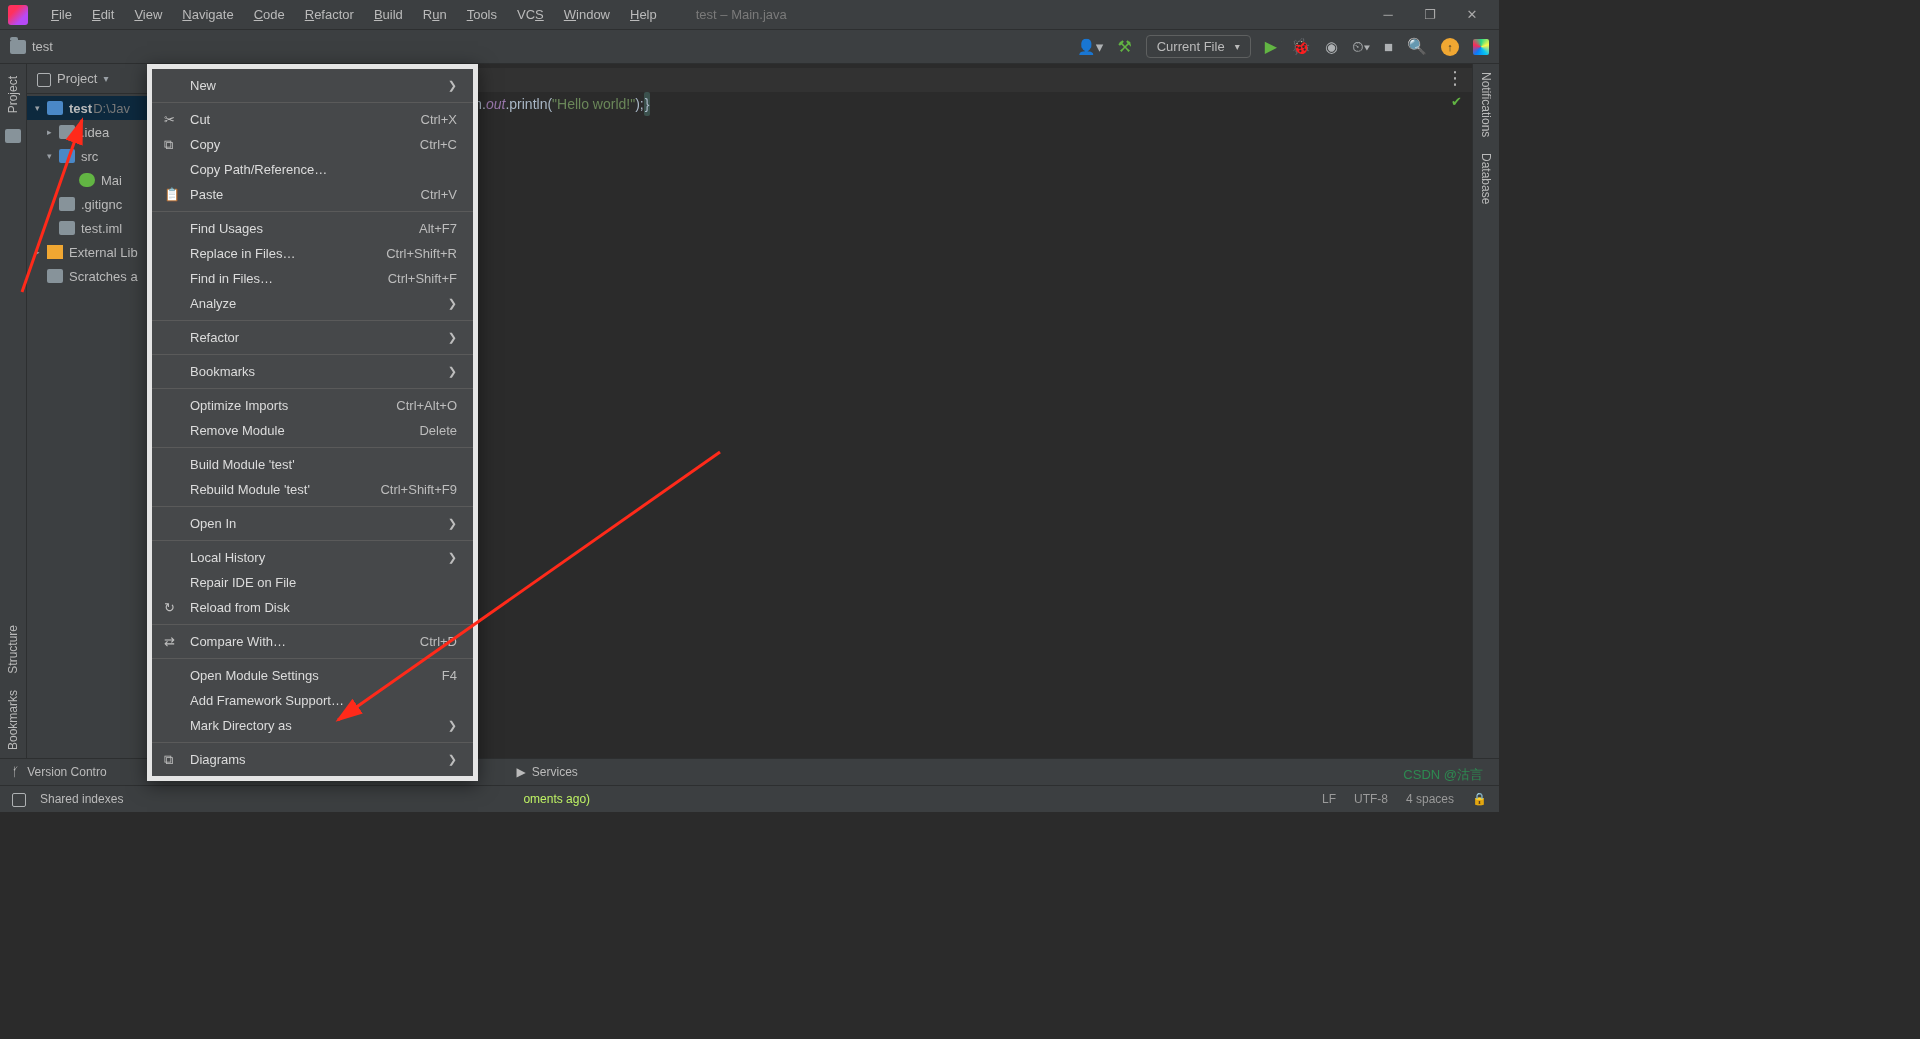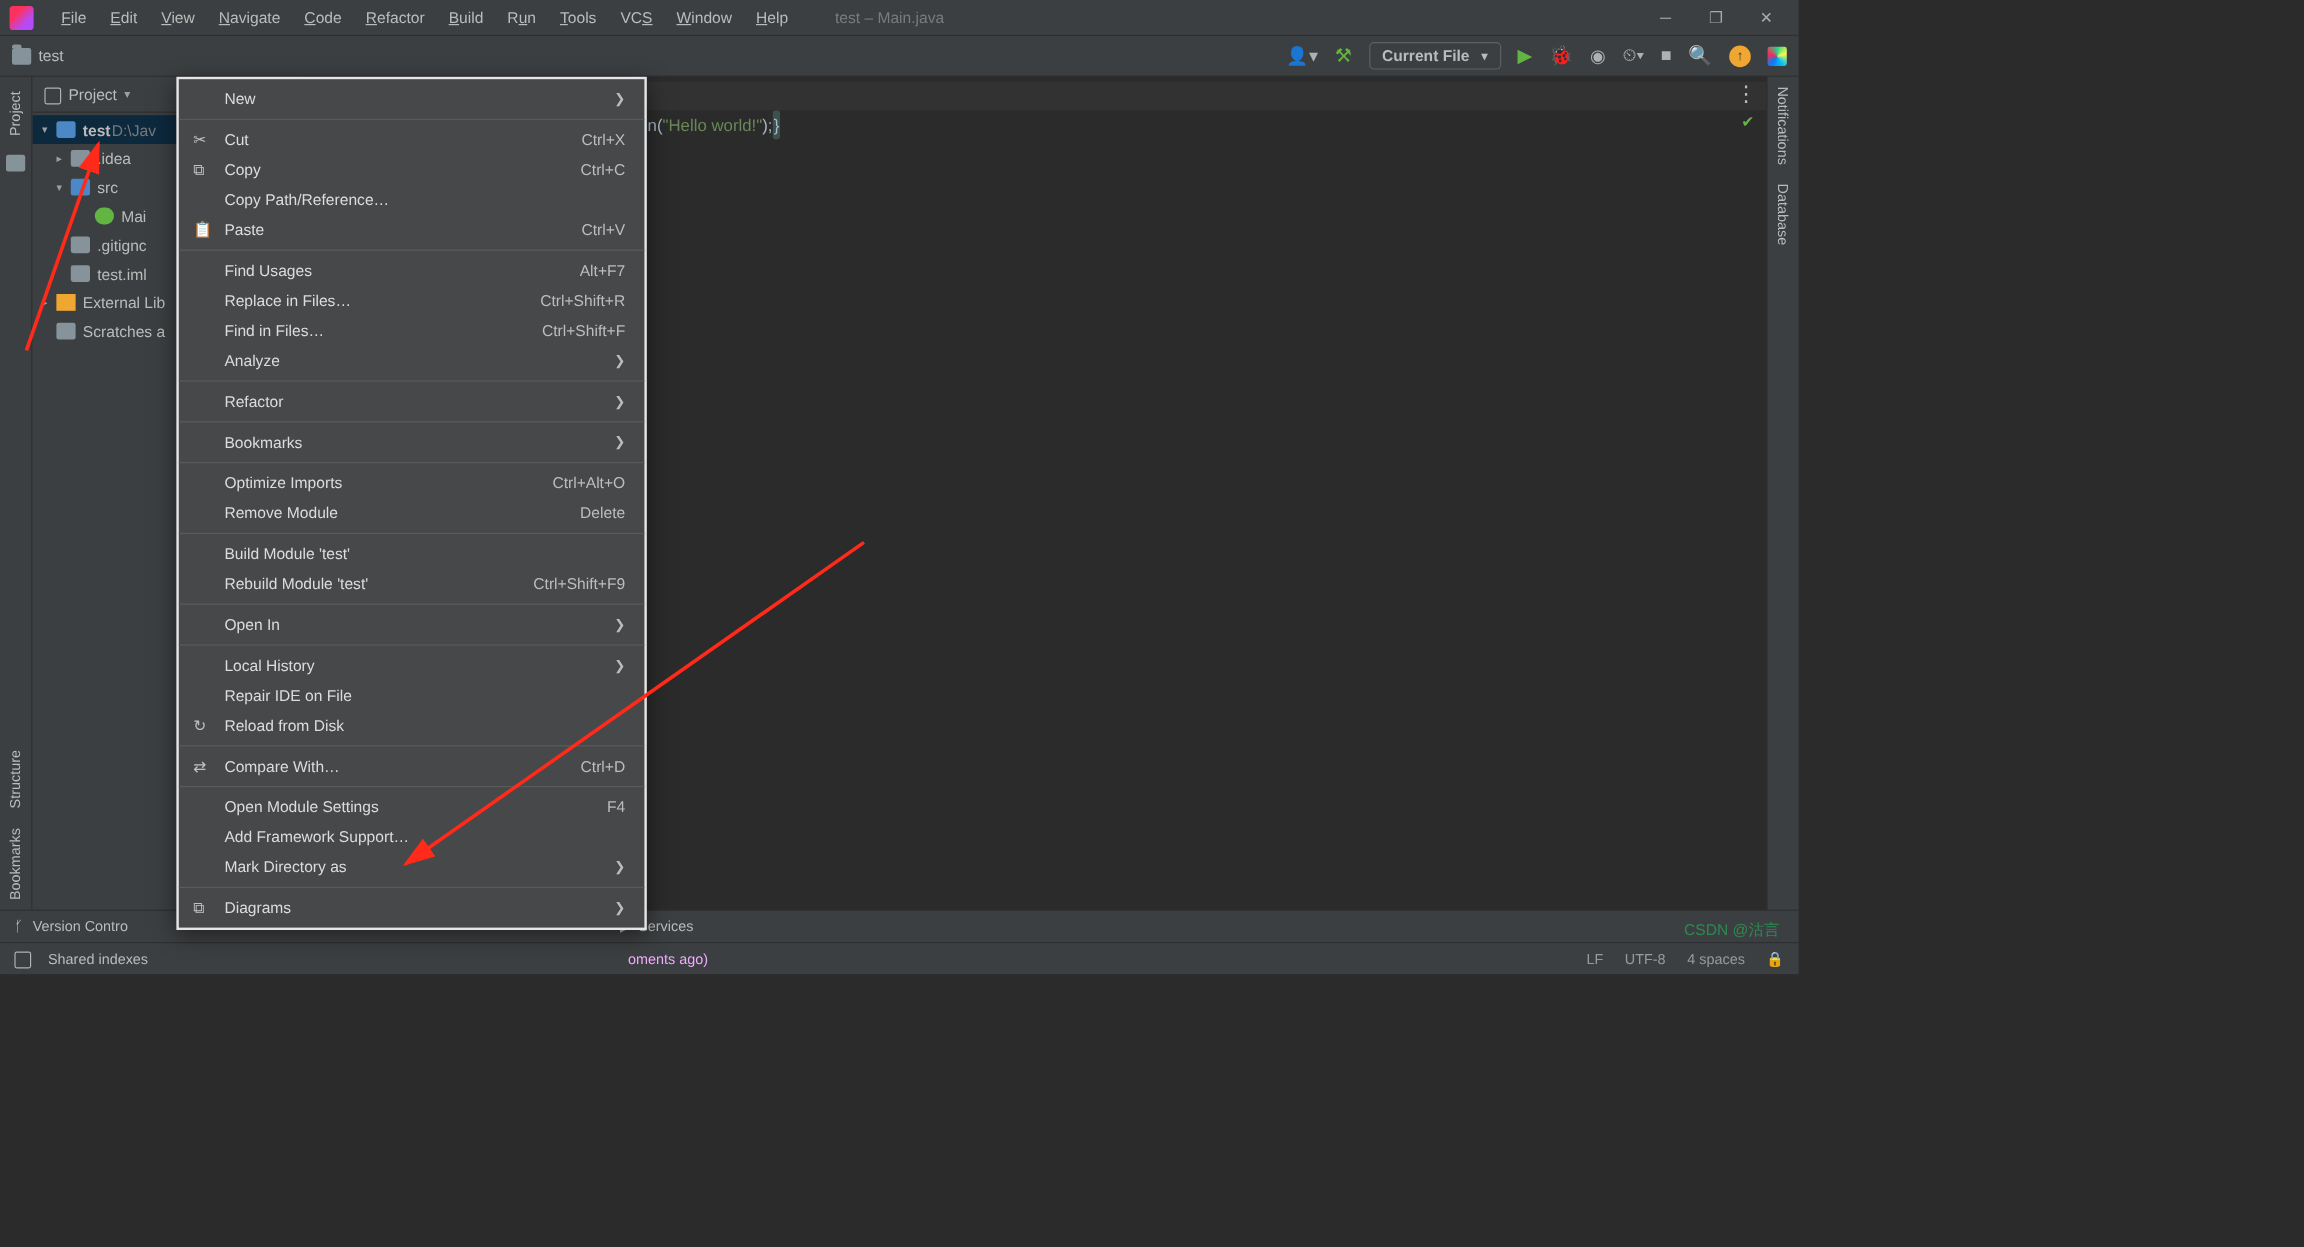--- a/index.html
+++ b/index.html
@@ -30,21 +30,21 @@
 .winbtn { width:14px; text-align:center; }
 
 
 .navbar { background:var(--bg-chrome); height:34px; border-bottom:1px solid #2d2f30; display:flex; align-items:center; padding:0 10px; }
 .nav-left { display:flex; align-items:center; gap:6px; color:var(--text); font-size:13px; }
 .folder-icon { width:16px; height:14px; background:#87939a; border-radius:2px; position:relative; }
 .folder-icon::before{content:"";position:absolute;top:-3px;left:0;width:8px;height:3px;background:#87939a;border-radius:2px 2px 0 0;}
 .nav-right { margin-left:auto; display:flex; align-items:center; gap:14px; }
 .person-icon{color:#aeb1b3;font-size:15px;}
 .hammer-icon{color:#62b543;font-size:16px;}
-.run-config { border:1px solid #5e6060; border-radius:4px; padding:3px 10px; color:var(--text); font-size:13px; display:flex; align-items:center; gap:10px;font-weight:bold;}
+.run-config { border:1px solid #5e6060; border-radius:4px; padding:3px 10px; color:var(--text); font-size:13px; display:flex; align-items:center; gap:10px;}
 .play-icon{color:#62b543;}
 .bug-icon{color:#62b543;}
 .tb-icon{color:#aeb1b3;font-size:15px;}
 .search-ico{color:#aeb1b3;font-size:16px;}
 .warn-circ{width:18px;height:18px;border-radius:50%;background:#f0a732;display:flex;align-items:center;justify-content:center;color:#2b2b2b;font-size:11px;font-weight:bold;}
 .jb-logo{width:16px;height:16px;background:conic-gradient(#21d789,#fcf84a,#07c3f2,#087cfa,#fe2857,#21d789);border-radius:2px;}
 
 
 .main { display:flex; height:calc(812px - 30px - 34px - 27px - 27px); }
 .left-gutter { width:27px; background:var(--bg-chrome); border-right:1px solid #2d2f30; display:flex; flex-direction:column; align-items:center; }
@@ -76,21 +76,21 @@
 .editor { flex:1; background:#2b2b2b; display:flex; flex-direction:column; position:relative; }
 .green-check { color:#62b543; font-size:13px; position:absolute; right:10px; top:6px;}
 .editor-content { flex:1; font-family:"JetBrains Mono","Consolas",monospace; font-size:14px; color:#a9b7c6; padding:4px 0 0 0; }
 .code-line { display:flex; padding-left:16px; line-height:24px; }
 .k-kw{color:#cc7832;} .k-mth{color:#ffc66d;}
 .k-str{color:#6a8759;} .k-field{color:#9876aa;font-style:italic;}
 .hl-brace { background:#3b514d; border-radius:2px; padding:0 1px;}
 .more-menu { position:absolute; right:6px; top:3px; color:var(--text); font-size:18px; letter-spacing:2px;}
 
 
-.ctx { position:absolute; left:147px; top:64px; width:392px; background:var(--menu-bg); border:2px solid #e5e5e5; box-shadow:0 4px 18px rgba(0,0,0,.5); z-index:50; font-size:13px; color:#dcdcdc; padding:4px 0; }
+.ctx { position:absolute; left:147px; top:64px; width:331px; background:var(--menu-bg); border:5px solid #e5e5e5; box-shadow:0 4px 18px rgba(0,0,0,.5); z-index:50; font-size:13px; color:#dcdcdc; padding:4px 0; }
 .ctx .item { display:flex; align-items:center; height:25px; padding:0 16px 0 38px; position:relative; }
 .ctx .item .ico { position:absolute; left:12px; width:16px; color:#c0c0c0; font-size:13px; }
 .ctx .item .shortcut { margin-left:auto; color:#bdbdbd; font-size:13px; }
 .ctx .item .sub { margin-left:auto; color:#bdbdbd; font-size:11px; }
 .ctx hr { border:none; border-top:1px solid #5a5a5a; margin:4px 0; }
 
 
 .bottombar1 { height:27px; background:var(--bg-chrome); border-top:1px solid #2d2f30; display:flex; align-items:center; padding:0 12px; color:var(--text); font-size:12px; }
 .bottombar1 .left { display:flex; align-items:center; gap:8px; }
 .bottombar1 .spacer{ width:410px; }
@@ -249,21 +249,21 @@
     <span>ᚶ</span>
     <span>Version Contro</span>
   </div>
   <div class="spacer"></div>
   <span>▶</span>
   <span style="margin-left:6px;">Services</span>
 </div>
 <div class="bottombar2">
   <span class="sq-ico"></span>
   <span style="margin-left:14px;">Shared indexes</span>
-  <span style="margin-left:400px;color:#f0abfc;">oments ago)</span>
+  <span style="margin-left:400px;color:#bef264;">oments ago)</span>
   <div class="status-right">
     <span>LF</span>
     <span>UTF-8</span>
     <span>4 spaces</span>
     <span>🔒</span>
   </div>
 </div>
 
 <div class="ctx" id="ctx">
     <div class="item">

